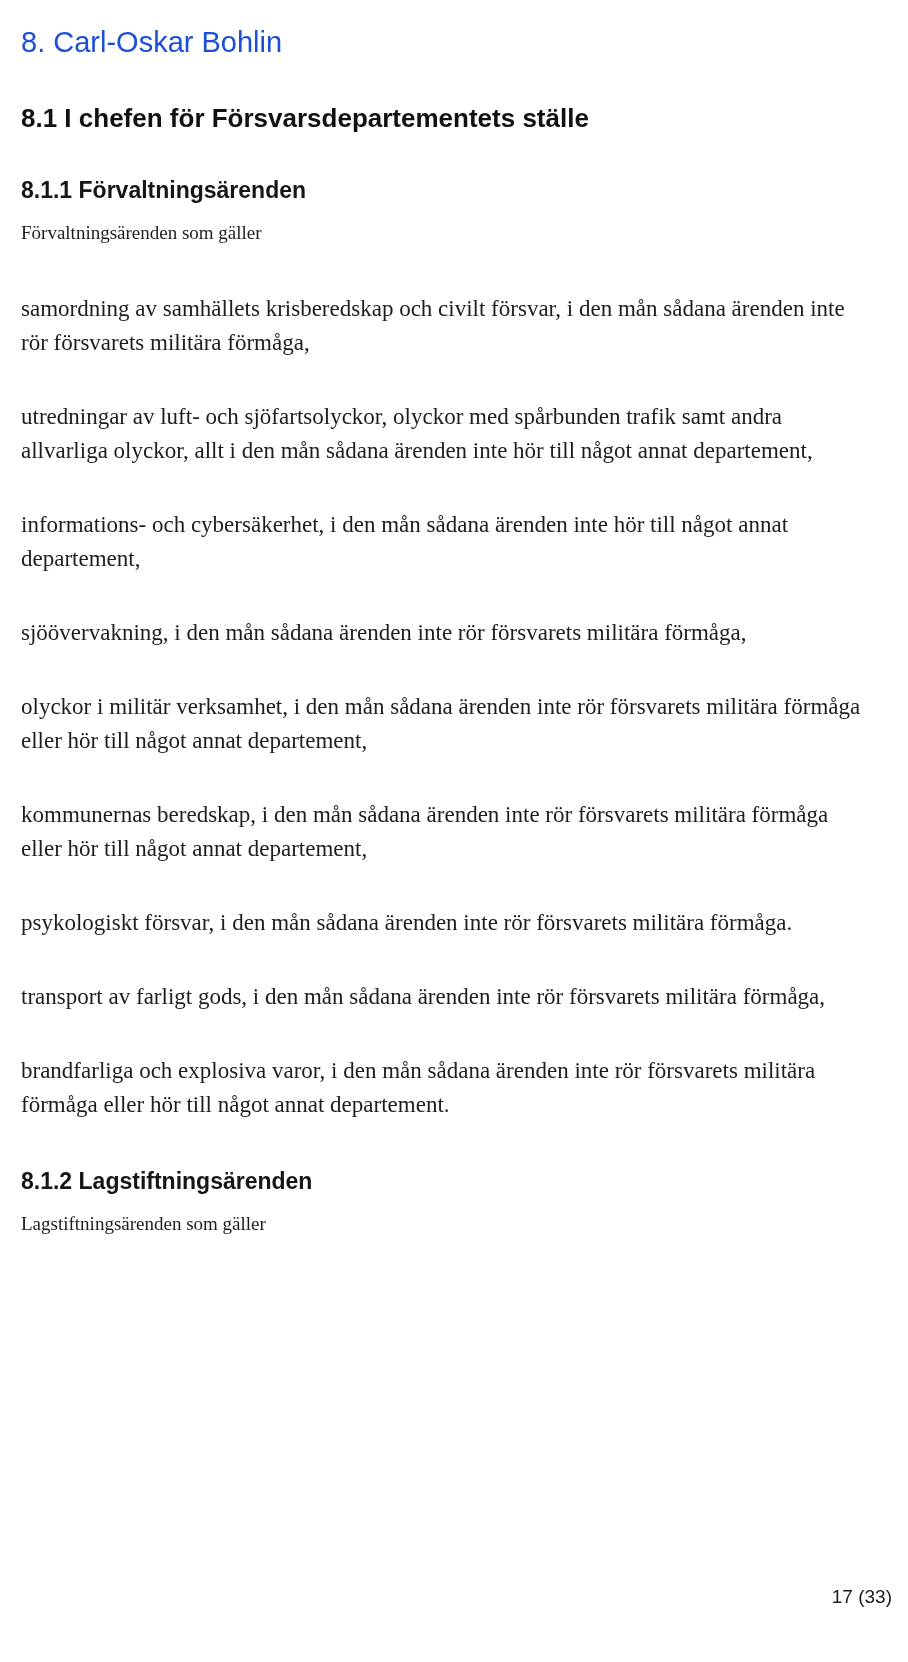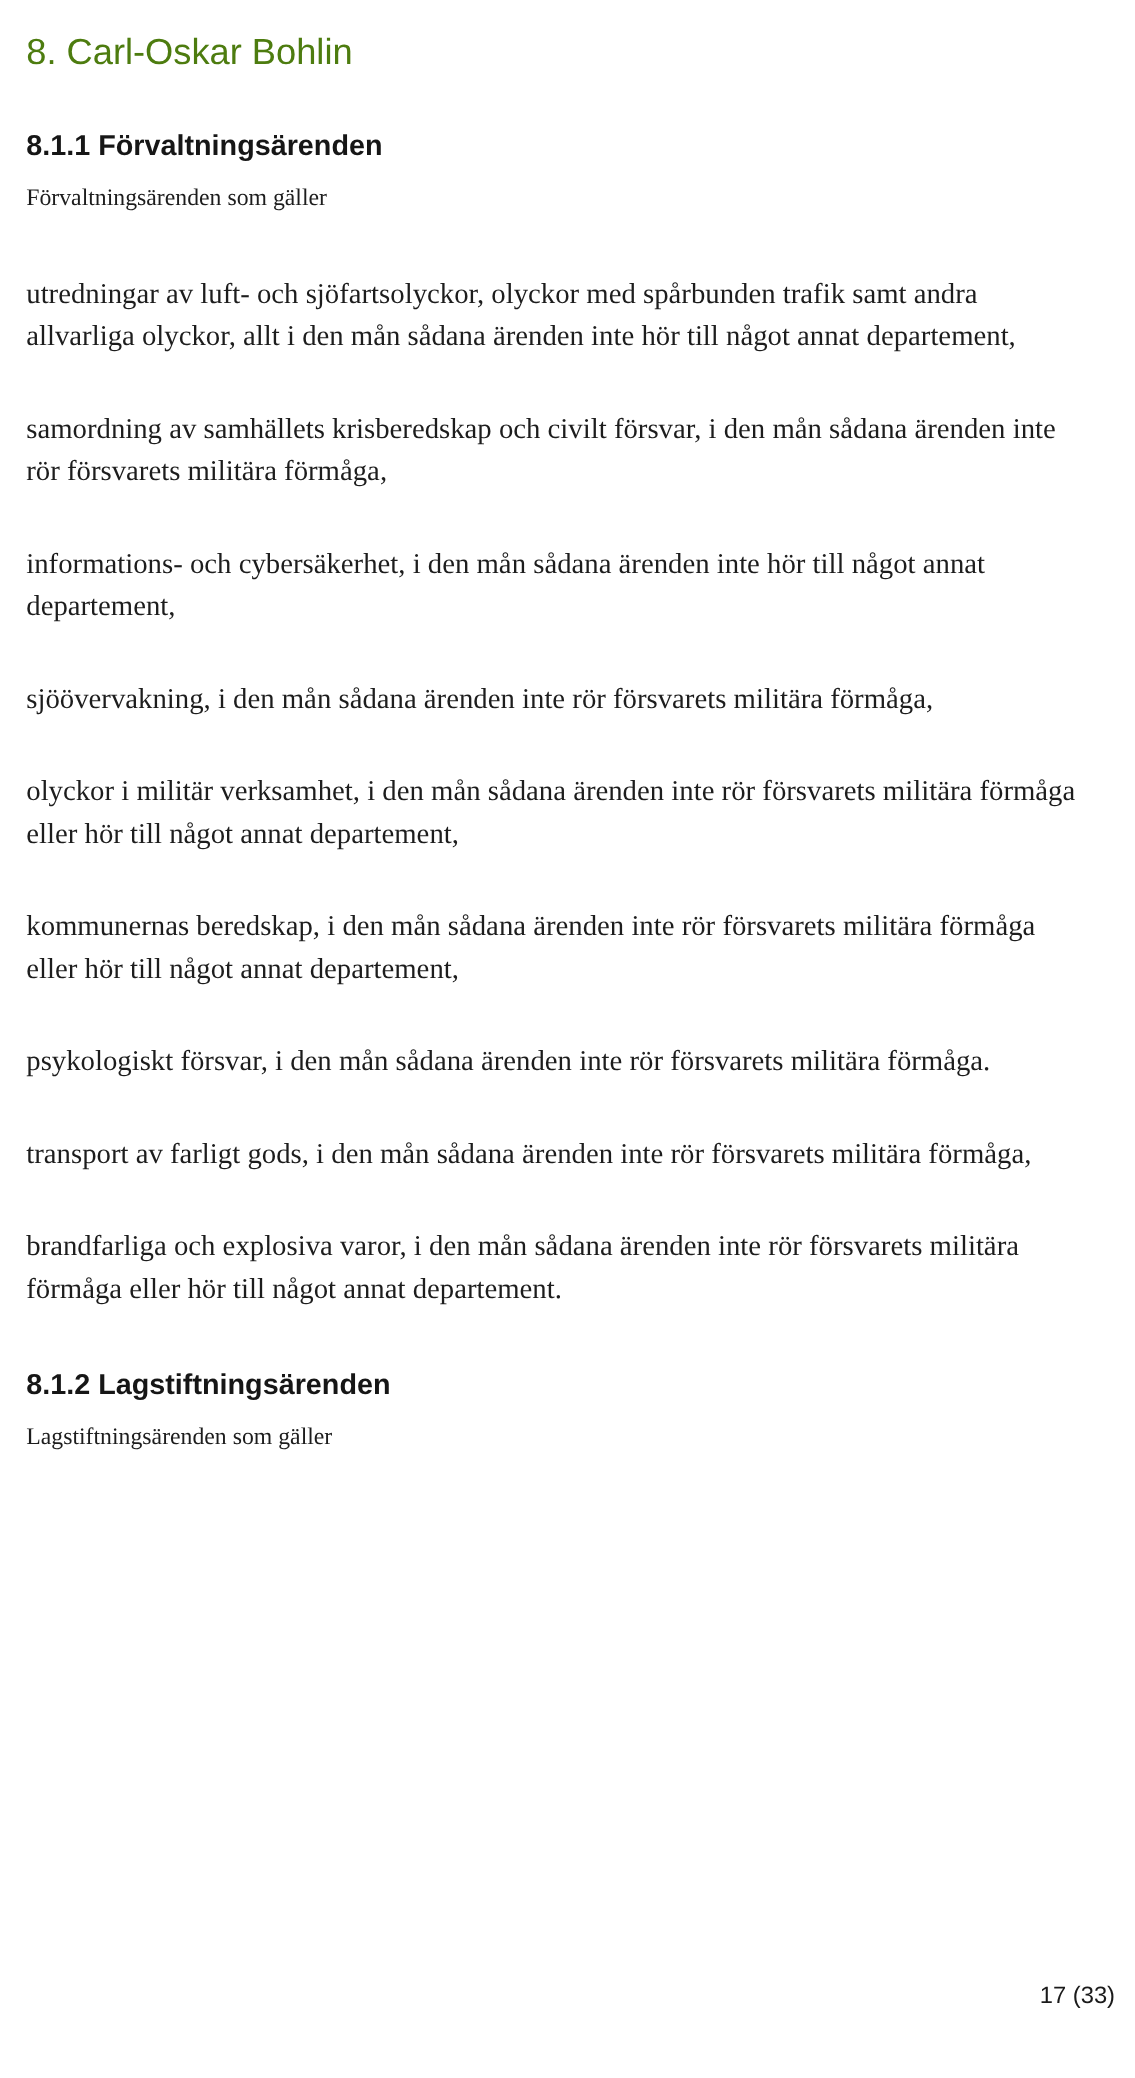--- a/index.html
+++ b/index.html
@@ -19,21 +19,21 @@
   }
   .content {
     width: 840px;
   }
   h1.chapter {
     font-family: "Liberation Sans", sans-serif;
     font-weight: 400;
     font-size: 29px;
     line-height: 33px;
     margin: 0 0 44px 0;
-    color: #4d7c0f;
+    color: #1d4ed8;
   }
   h2.section {
     font-family: "Liberation Sans", sans-serif;
     font-weight: 700;
     font-size: 26px;
     line-height: 30px;
     margin: 0 0 44px 0;
     color: #111111;
   }
   h3.subsection {
@@ -74,28 +74,29 @@
   }
 </style>
 </head>
 <body>
 
 <div class="page">
   <div class="content">
 
     <h1 class="chapter">8. Carl-Oskar Bohlin</h1>
 
+    <h2 class="section">8.1 I chefen för Försvarsdepartementets ställe</h2>
 
     <section>
       <h3 class="subsection">8.1.1 Förvaltningsärenden</h3>
 
       <p class="intro">Förvaltningsärenden som gäller</p>
 
+      <p class="body-par">samordning av samhällets krisberedskap och civilt försvar, i den mån sådana ärenden inte rör försvarets militära förmåga,</p>
       <p class="body-par">utredningar av luft- och sjöfartsolyckor, olyckor med spårbunden trafik samt andra allvarliga olyckor, allt i den mån sådana ärenden inte hör till något annat departement,</p>
-      <p class="body-par">samordning av samhällets krisberedskap och civilt försvar, i den mån sådana ärenden inte rör försvarets militära förmåga,</p>
       <p class="body-par">informations- och cybersäkerhet, i den mån sådana ärenden inte hör till något annat departement,</p>
       <p class="body-par">sjöövervakning, i den mån sådana ärenden inte rör försvarets militära förmåga,</p>
       <p class="body-par">olyckor i militär verksamhet, i den mån sådana ärenden inte rör försvarets militära förmåga eller hör till något annat departement,</p>
       <p class="body-par">kommunernas beredskap, i den mån sådana ärenden inte rör försvarets militära förmåga eller hör till något annat departement,</p>
       <p class="body-par">psykologiskt försvar, i den mån sådana ärenden inte rör försvarets militära förmåga.</p>
       <p class="body-par">transport av farligt gods, i den mån sådana ärenden inte rör försvarets militära förmåga,</p>
       <p class="body-par last-in-list">brandfarliga och explosiva varor, i den mån sådana ärenden inte rör försvarets militära förmåga eller hör till något annat departement.</p>
     </section>
 
     <section>

